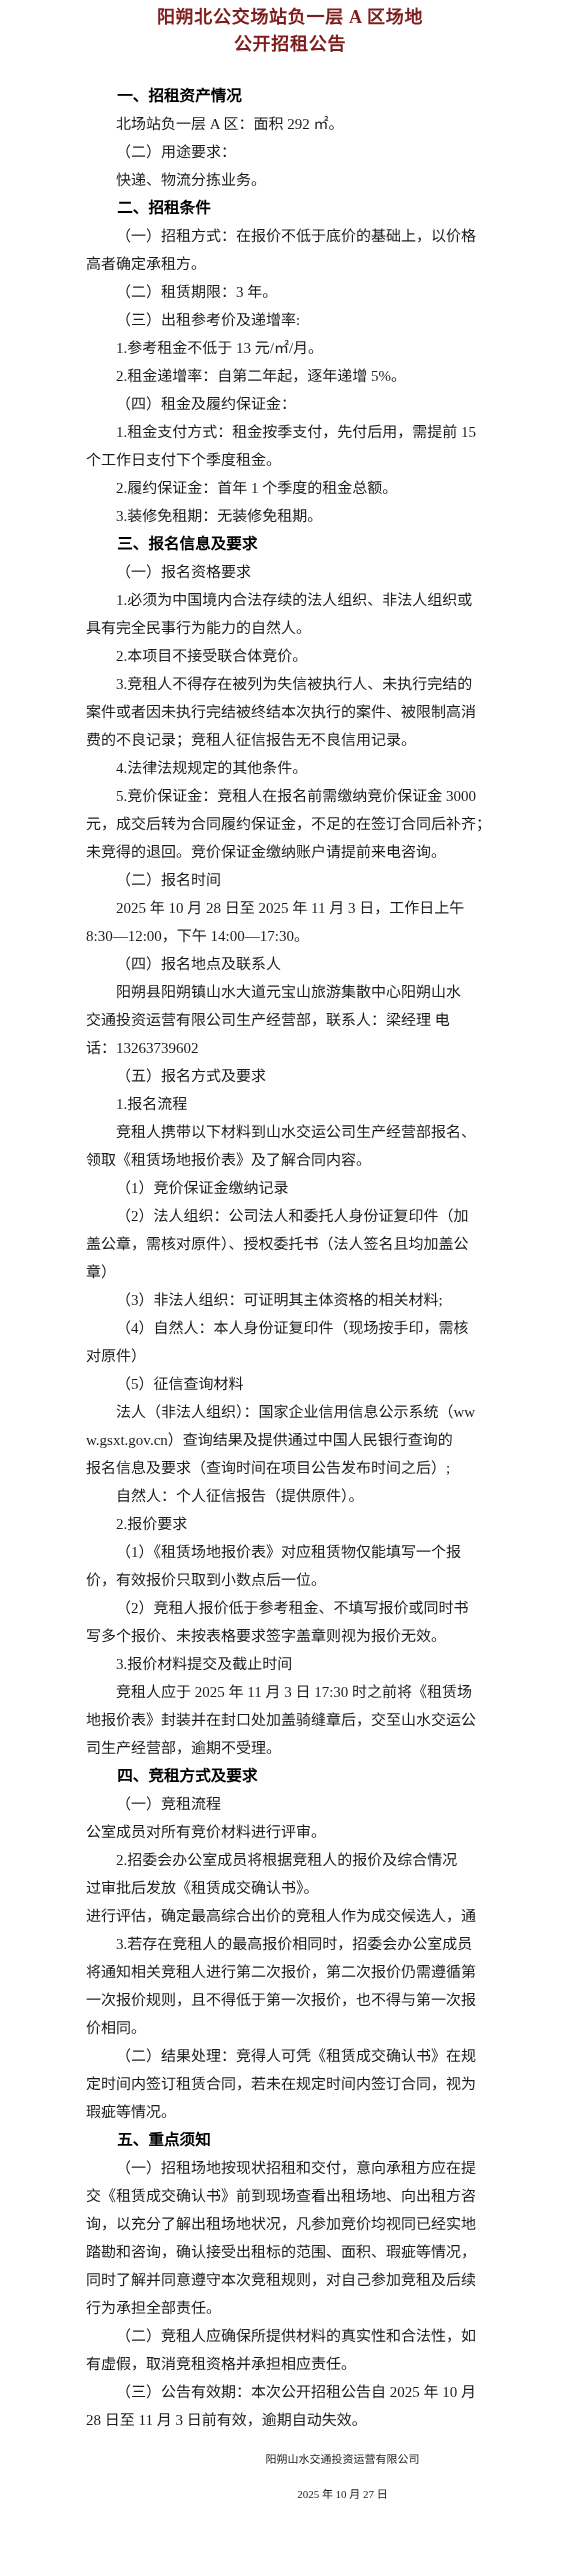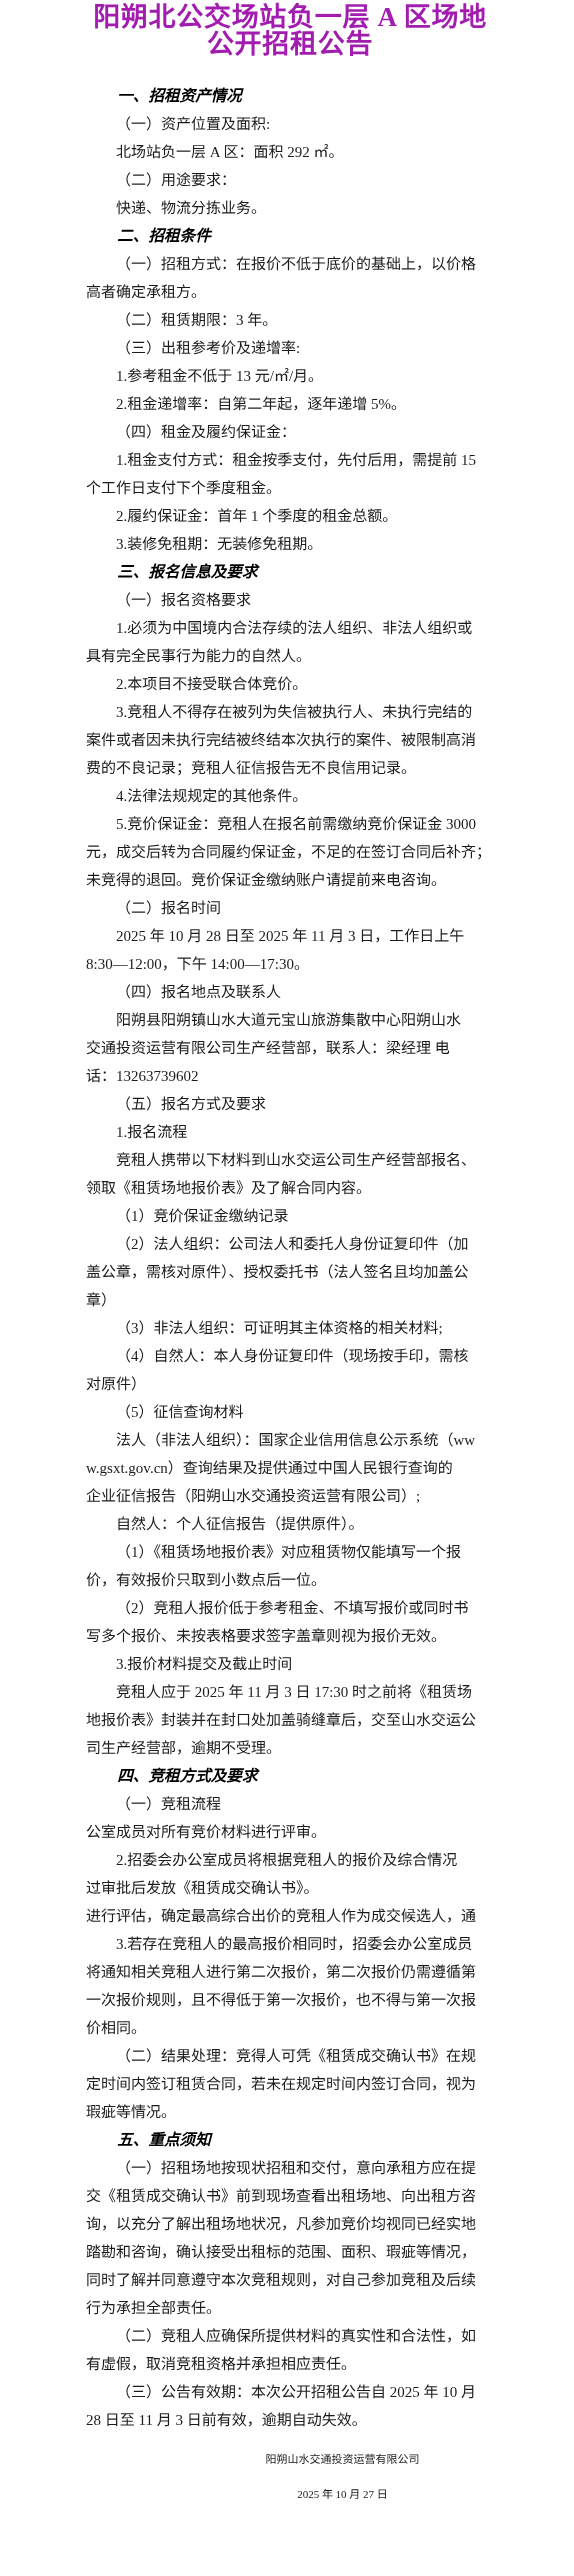--- a/index.html
+++ b/index.html
@@ -16,43 +16,42 @@
     box-sizing: border-box;
     width: 575px;
     padding: 3.6px 81px 0 86px;
     background: #ffffff;
   }
   .title {
     margin: 0 0 23px 0;
     text-align: center;
     font-family: "Liberation Serif", "DejaVu Serif", serif;
     font-weight: bold;
-    font-size: 27px;
+    font-size: 18px;
     line-height: 27.6px;
-    color: #a21caf;
+    color: #7f1d1d;
     letter-spacing: 0.7px;
   }
   .title span { display: block; }
   .doc-body { }
   .line {
     margin: 0;
     white-space: nowrap;
     font-family: "Liberation Serif", "DejaVu Serif", serif;
     font-size: 15px;
     line-height: 28px;
     font-weight: normal;
     color: #1b1b1b;
   }
   .line.indent { text-indent: 2em; }
   .line.heading {
     font-family: "Liberation Sans", "DejaVu Sans", sans-serif;
     font-weight: bold;
     font-size: 15.6px;
     color: #000000;
-    font-style: italic;
   }
   .signature {
     margin-top: 8.7px;
     text-align: center;
     padding-left: 105px;
   }
   .signature p {
     margin: 0;
     font-family: "Liberation Serif", "DejaVu Serif", serif;
     font-size: 11px;
@@ -65,21 +64,20 @@
 <body>
 
 <div class="page">
   <h1 class="title">
     <span>阳朔北公交场站负一层 A 区场地</span>
     <span>公开招租公告</span>
   </h1>
 
   <div class="doc-body">
       <p class="line heading indent">一、招租资产情况</p>
-      <p class="line indent">（一）资产位置及面积:</p>
       <p class="line indent">北场站负一层 A 区：面积 292 ㎡。</p>
       <p class="line indent">（二）用途要求：</p>
       <p class="line indent">快递、物流分拣业务。</p>
       <p class="line heading indent">二、招租条件</p>
       <p class="line indent">（一）招租方式：在报价不低于底价的基础上，以价格</p>
       <p class="line">高者确定承租方。</p>
       <p class="line indent">（二）租赁期限：3 年。</p>
       <p class="line indent">（三）出租参考价及递增率:</p>
       <p class="line indent">1.参考租金不低于 13 元/㎡/月。</p>
       <p class="line indent">2.租金递增率：自第二年起，逐年递增 5%。</p>
@@ -114,22 +112,23 @@
       <p class="line indent">（1）竞价保证金缴纳记录</p>
       <p class="line indent">（2）法人组织：公司法人和委托人身份证复印件（加</p>
       <p class="line">盖公章，需核对原件）、授权委托书（法人签名且均加盖公</p>
       <p class="line">章）</p>
       <p class="line indent">（3）非法人组织：可证明其主体资格的相关材料;</p>
       <p class="line indent">（4）自然人：本人身份证复印件（现场按手印，需核</p>
       <p class="line">对原件）</p>
       <p class="line indent">（5）征信查询材料</p>
       <p class="line indent">法人（非法人组织）：国家企业信用信息公示系统（ww</p>
       <p class="line">w.gsxt.gov.cn）查询结果及提供通过中国人民银行查询的</p>
-      <p class="line">企业征信报告（阳朔山水交通投资运营有限公司）;</p>
+      <p class="line">报名信息及要求（查询时间在项目公告发布时间之后）;</p>
       <p class="line indent">自然人：个人征信报告（提供原件）。</p>
+      <p class="line indent">2.报价要求</p>
       <p class="line indent">（1）《租赁场地报价表》对应租赁物仅能填写一个报</p>
       <p class="line">价，有效报价只取到小数点后一位。</p>
       <p class="line indent">（2）竞租人报价低于参考租金、不填写报价或同时书</p>
       <p class="line">写多个报价、未按表格要求签字盖章则视为报价无效。</p>
       <p class="line indent">3.报价材料提交及截止时间</p>
       <p class="line indent">竞租人应于 2025 年 11 月 3 日 17:30 时之前将《租赁场</p>
       <p class="line">地报价表》封装并在封口处加盖骑缝章后，交至山水交运公</p>
       <p class="line">司生产经营部，逾期不受理。</p>
       <p class="line heading indent">四、竞租方式及要求</p>
       <p class="line indent">（一）竞租流程</p>

